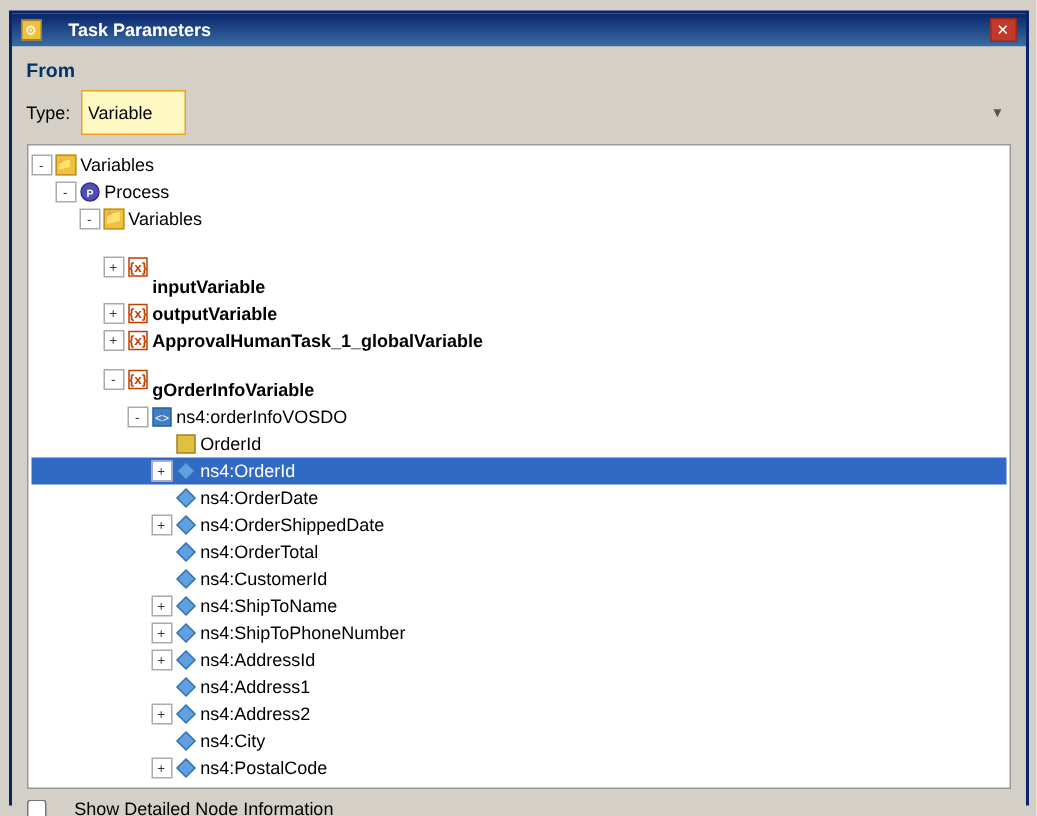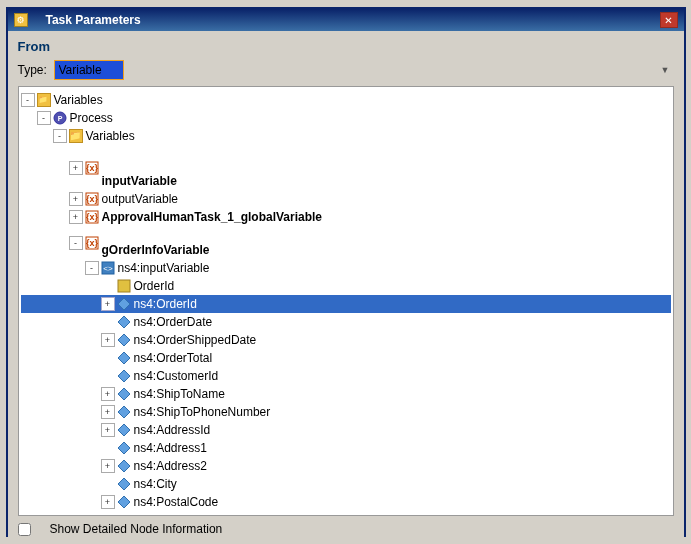--- a/index.html
+++ b/index.html
@@ -81,23 +81,23 @@
       display: flex;
       align-items: center;
       gap: 6px;
     }
     .type-label {
       font-size: 12px;
       min-width: 30px;
     }
     .type-select {
       flex: 1;
-      height: 20px;
+      height: 30px;
       border: 1px solid #f0a020;
-      background: #1d4ed8;
+      background: #fef9c3;
       font-size: 12px;
       padding: 0 4px;
       appearance: none;
       -webkit-appearance: none;
       cursor: pointer;
       position: relative;
     }
     .select-wrapper {
       flex: 1;
       position: relative;
@@ -276,21 +276,21 @@
           <span class="indent"></span>
           <span class="indent"></span>
           <span class="indent"></span>
           <span class="expander">+</span>
           <span style="display:inline-flex;align-items:center;margin-right:3px;">
             <svg width="14" height="14">
                 <rect x="1" y="1" width="12" height="12" fill="white" stroke="#c04000" stroke-width="1"></rect>
                 <text x="7" y="10" text-anchor="middle" fill="#c04000" font-size="9" font-weight="bold">{x}</text>
               </svg>
           </span>
-          <span class="node-label" style="font-weight:normal;">outputVariable</span>
+          <span class="node-label" style="font-weight:bold;">outputVariable</span>
         </div>
 
         <div class="tree-item">
           <span class="indent"></span>
           <span class="indent"></span>
           <span class="indent"></span>
           <span class="expander">+</span>
           <span style="display:inline-flex;align-items:center;margin-right:3px;">
             <svg width="14" height="14">
                 <rect x="1" y="1" width="12" height="12" fill="white" stroke="#c04000" stroke-width="1"></rect>
@@ -319,21 +319,21 @@
           <span class="indent"></span>
           <span class="indent"></span>
           <span class="indent"></span>
           <span class="expander">-</span>
           <span style="display:inline-flex;align-items:center;margin-right:3px;">
             <svg width="14" height="14">
                 <rect x="1" y="1" width="12" height="12" fill="#4080c0" stroke="#2060a0" stroke-width="1"></rect>
                 <text x="7" y="10" text-anchor="middle" fill="white" font-size="8">&lt;&gt;</text>
               </svg>
           </span>
-          <span class="node-label">ns4:inputVariable</span>
+          <span class="node-label">ns4:orderInfoVOSDO</span>
         </div>
 
         <div class="tree-item">
           <span class="indent"></span>
           <span class="indent"></span>
           <span class="indent"></span>
           <span class="indent"></span>
           <span class="indent"></span>
           <span class="expander placeholder"></span>
           <span style="display:inline-flex;align-items:center;margin-right:3px;">

